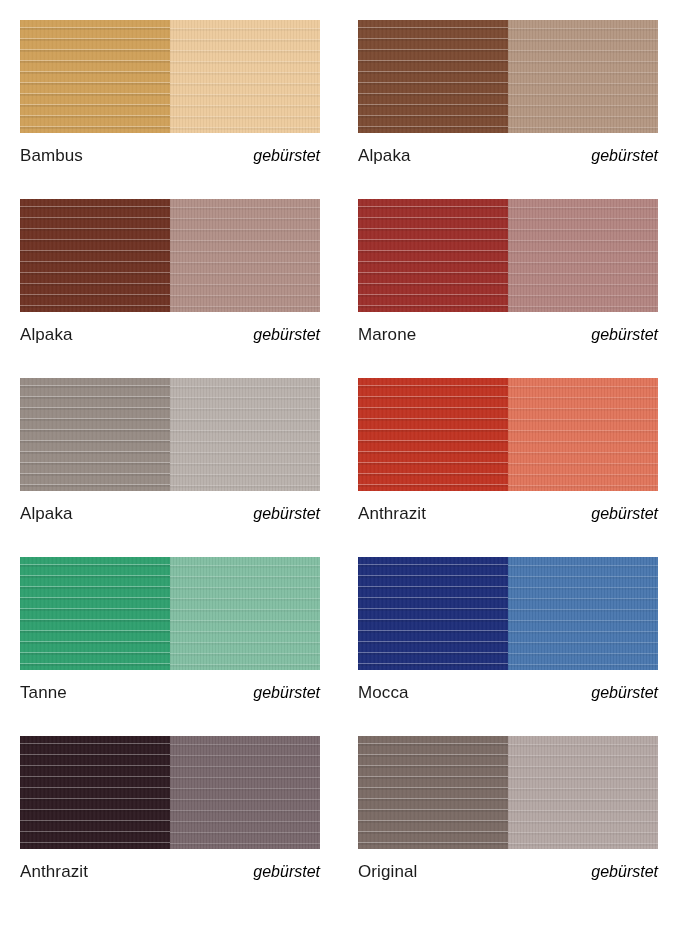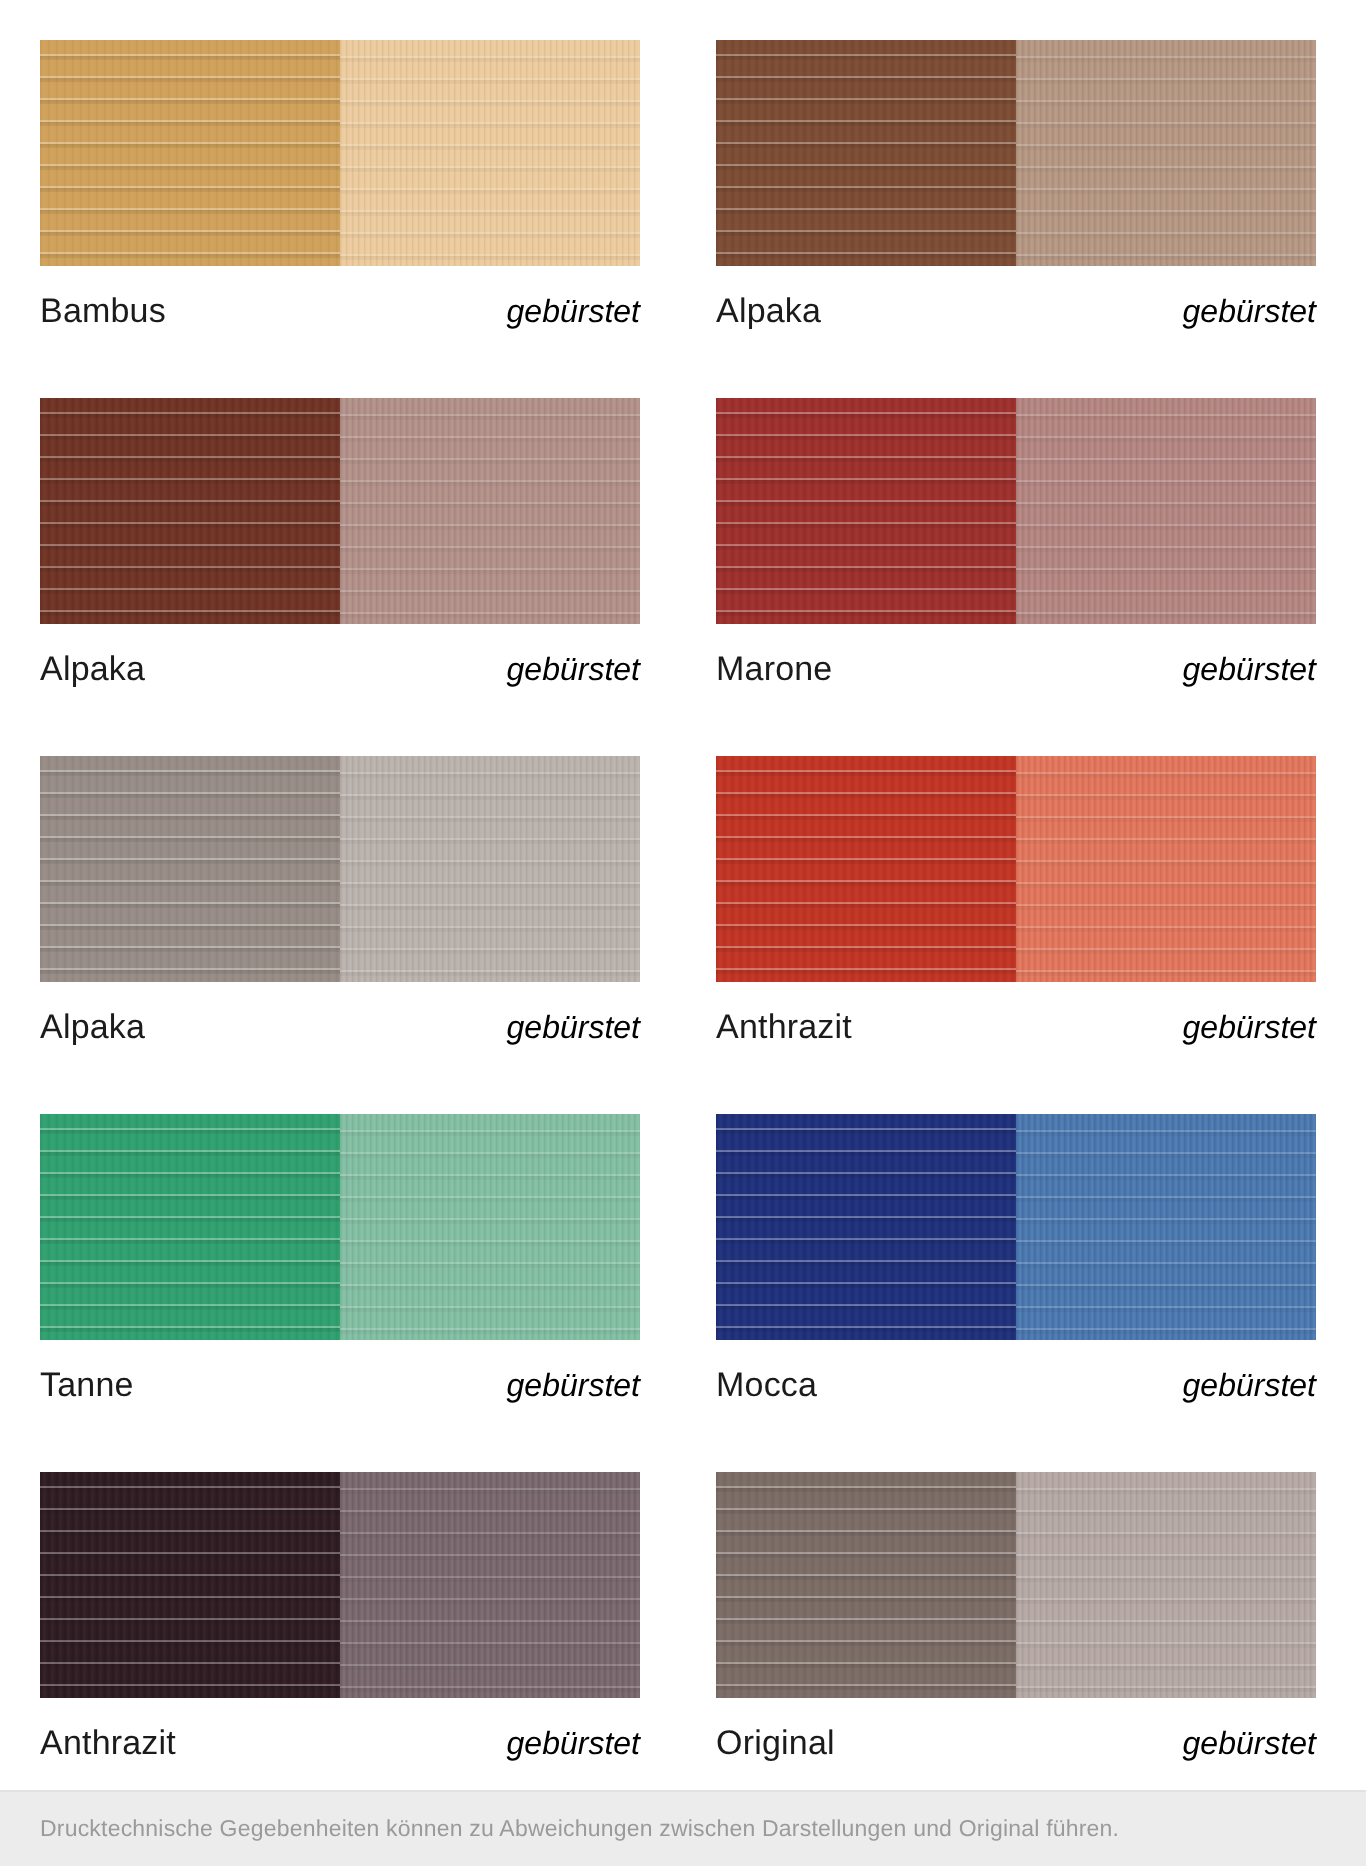--- a/index.html
+++ b/index.html
@@ -295,17 +295,14 @@
             <div class="slats"></div>
           </div>
         </div>
         <div class="caption">
           <span class="name">Original</span>
           <span class="finish">gebürstet</span>
         </div>
       </div>
     </div>
 
-  <div id="footer">
-    <div id="footer-text">Drucktechnische Gegebenheiten können zu Abweichungen zwischen Darstellungen und Original führen.</div>
-  </div>
 
 </div>
 
 </body></html>

